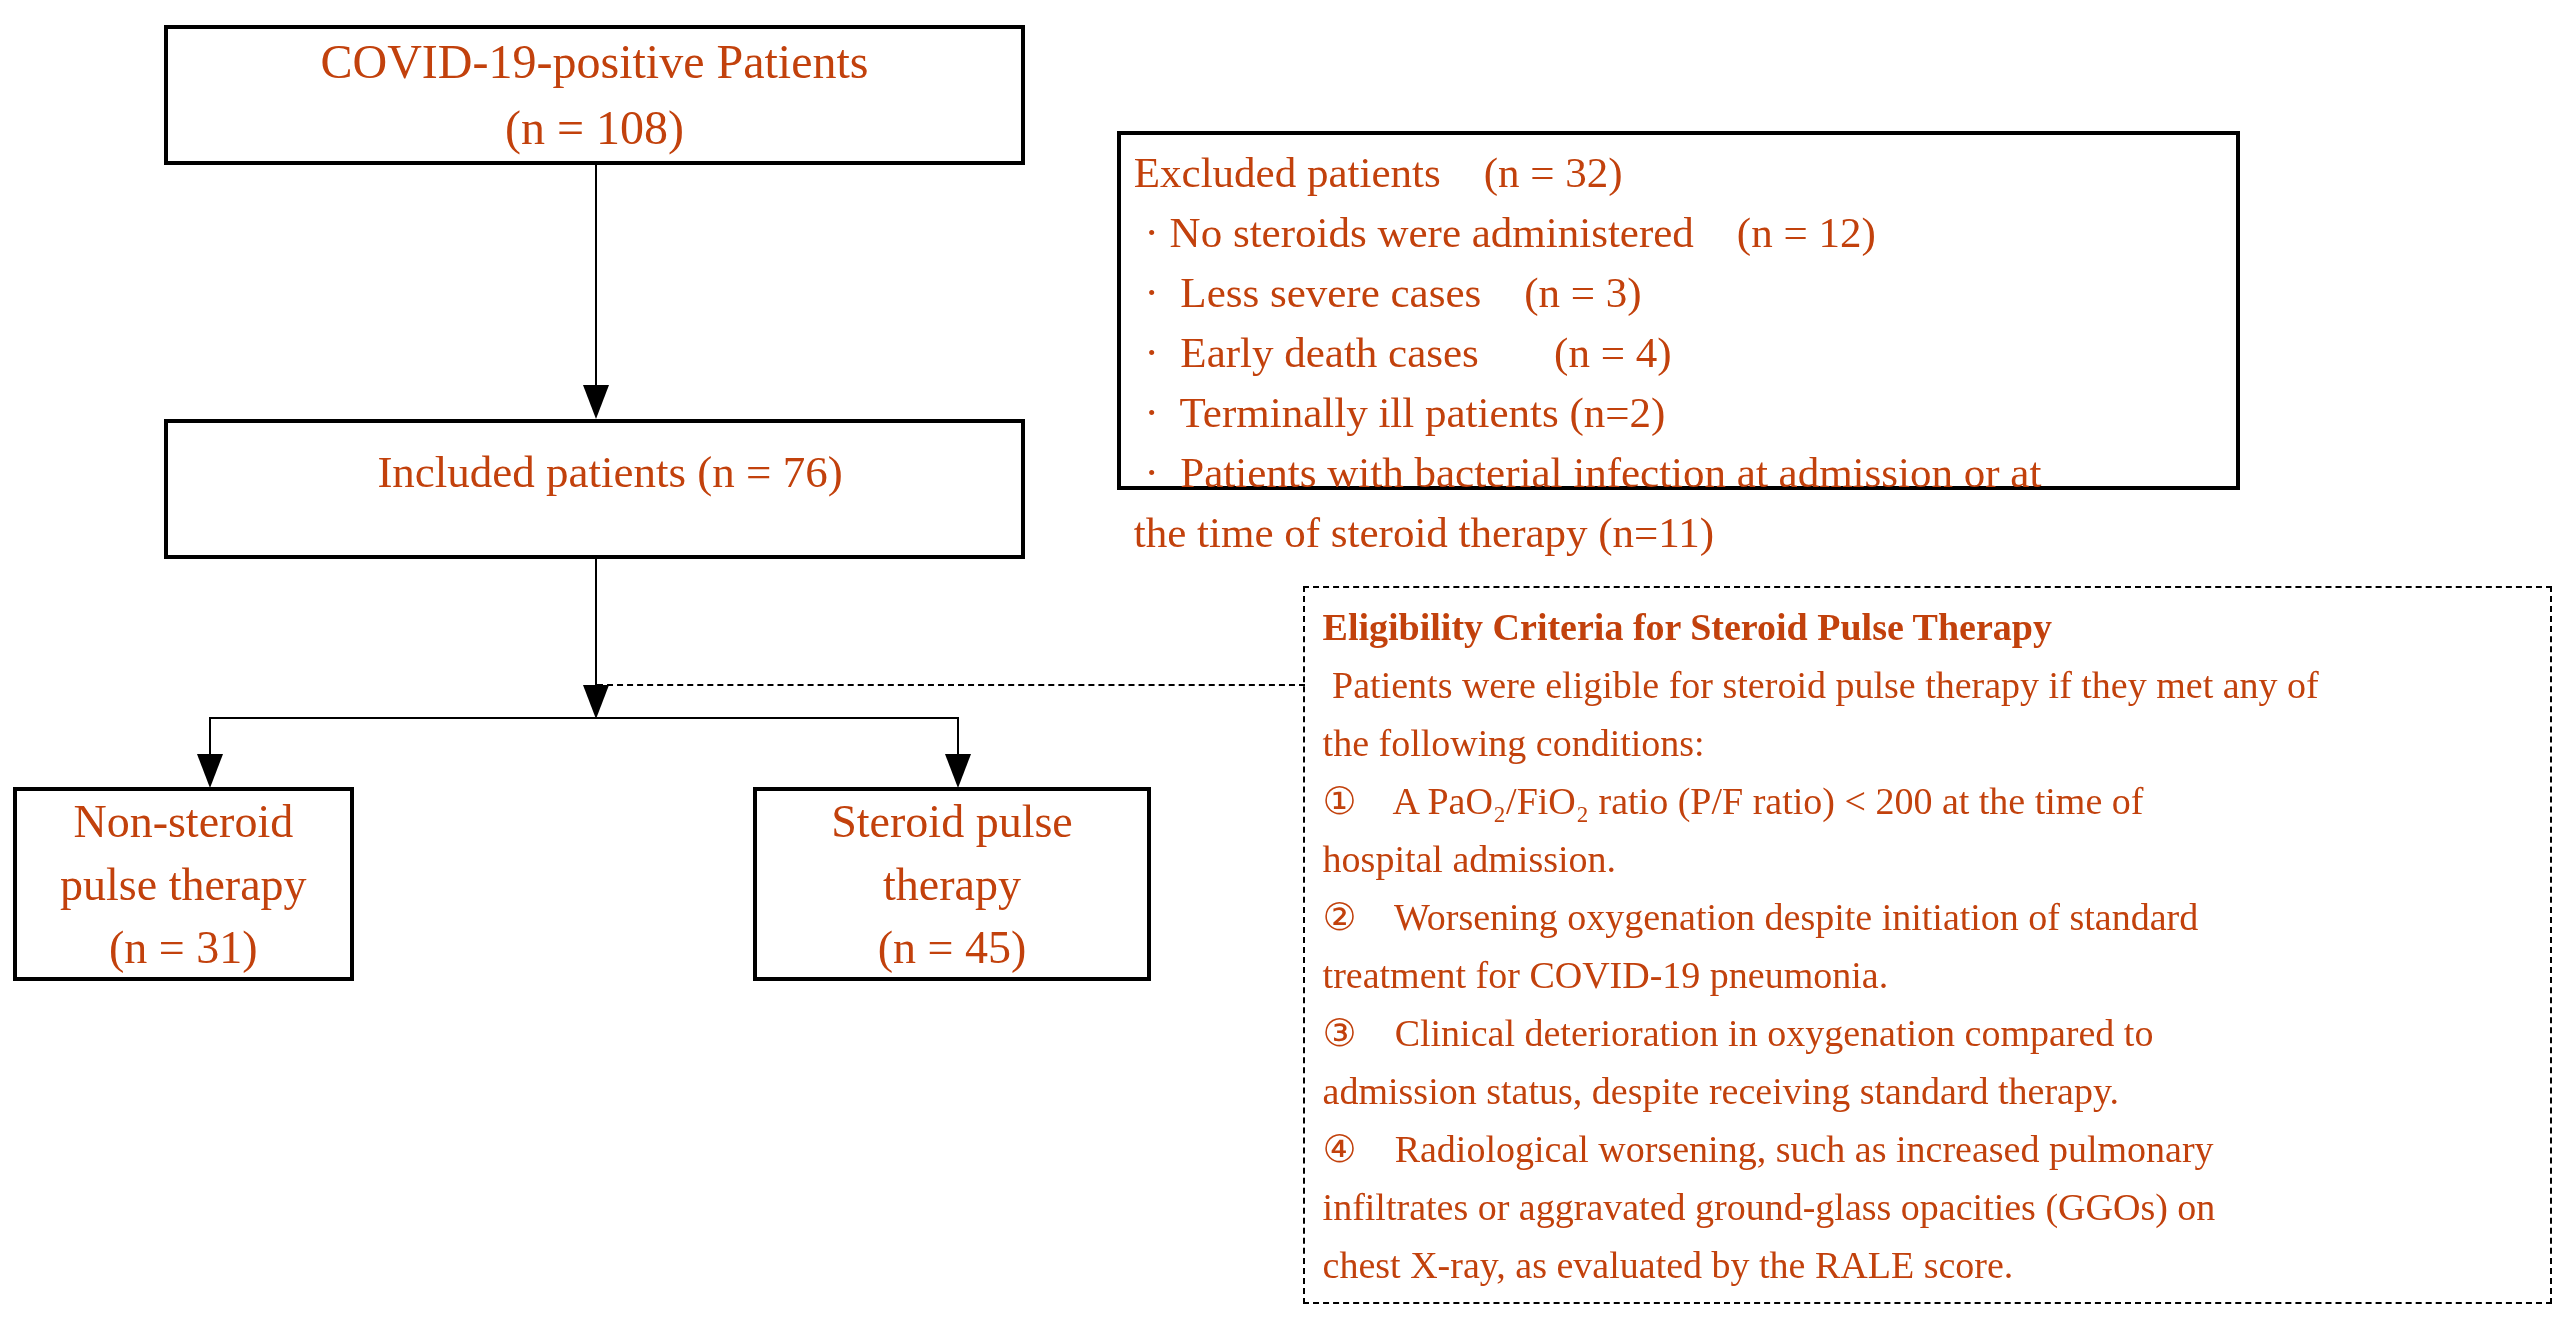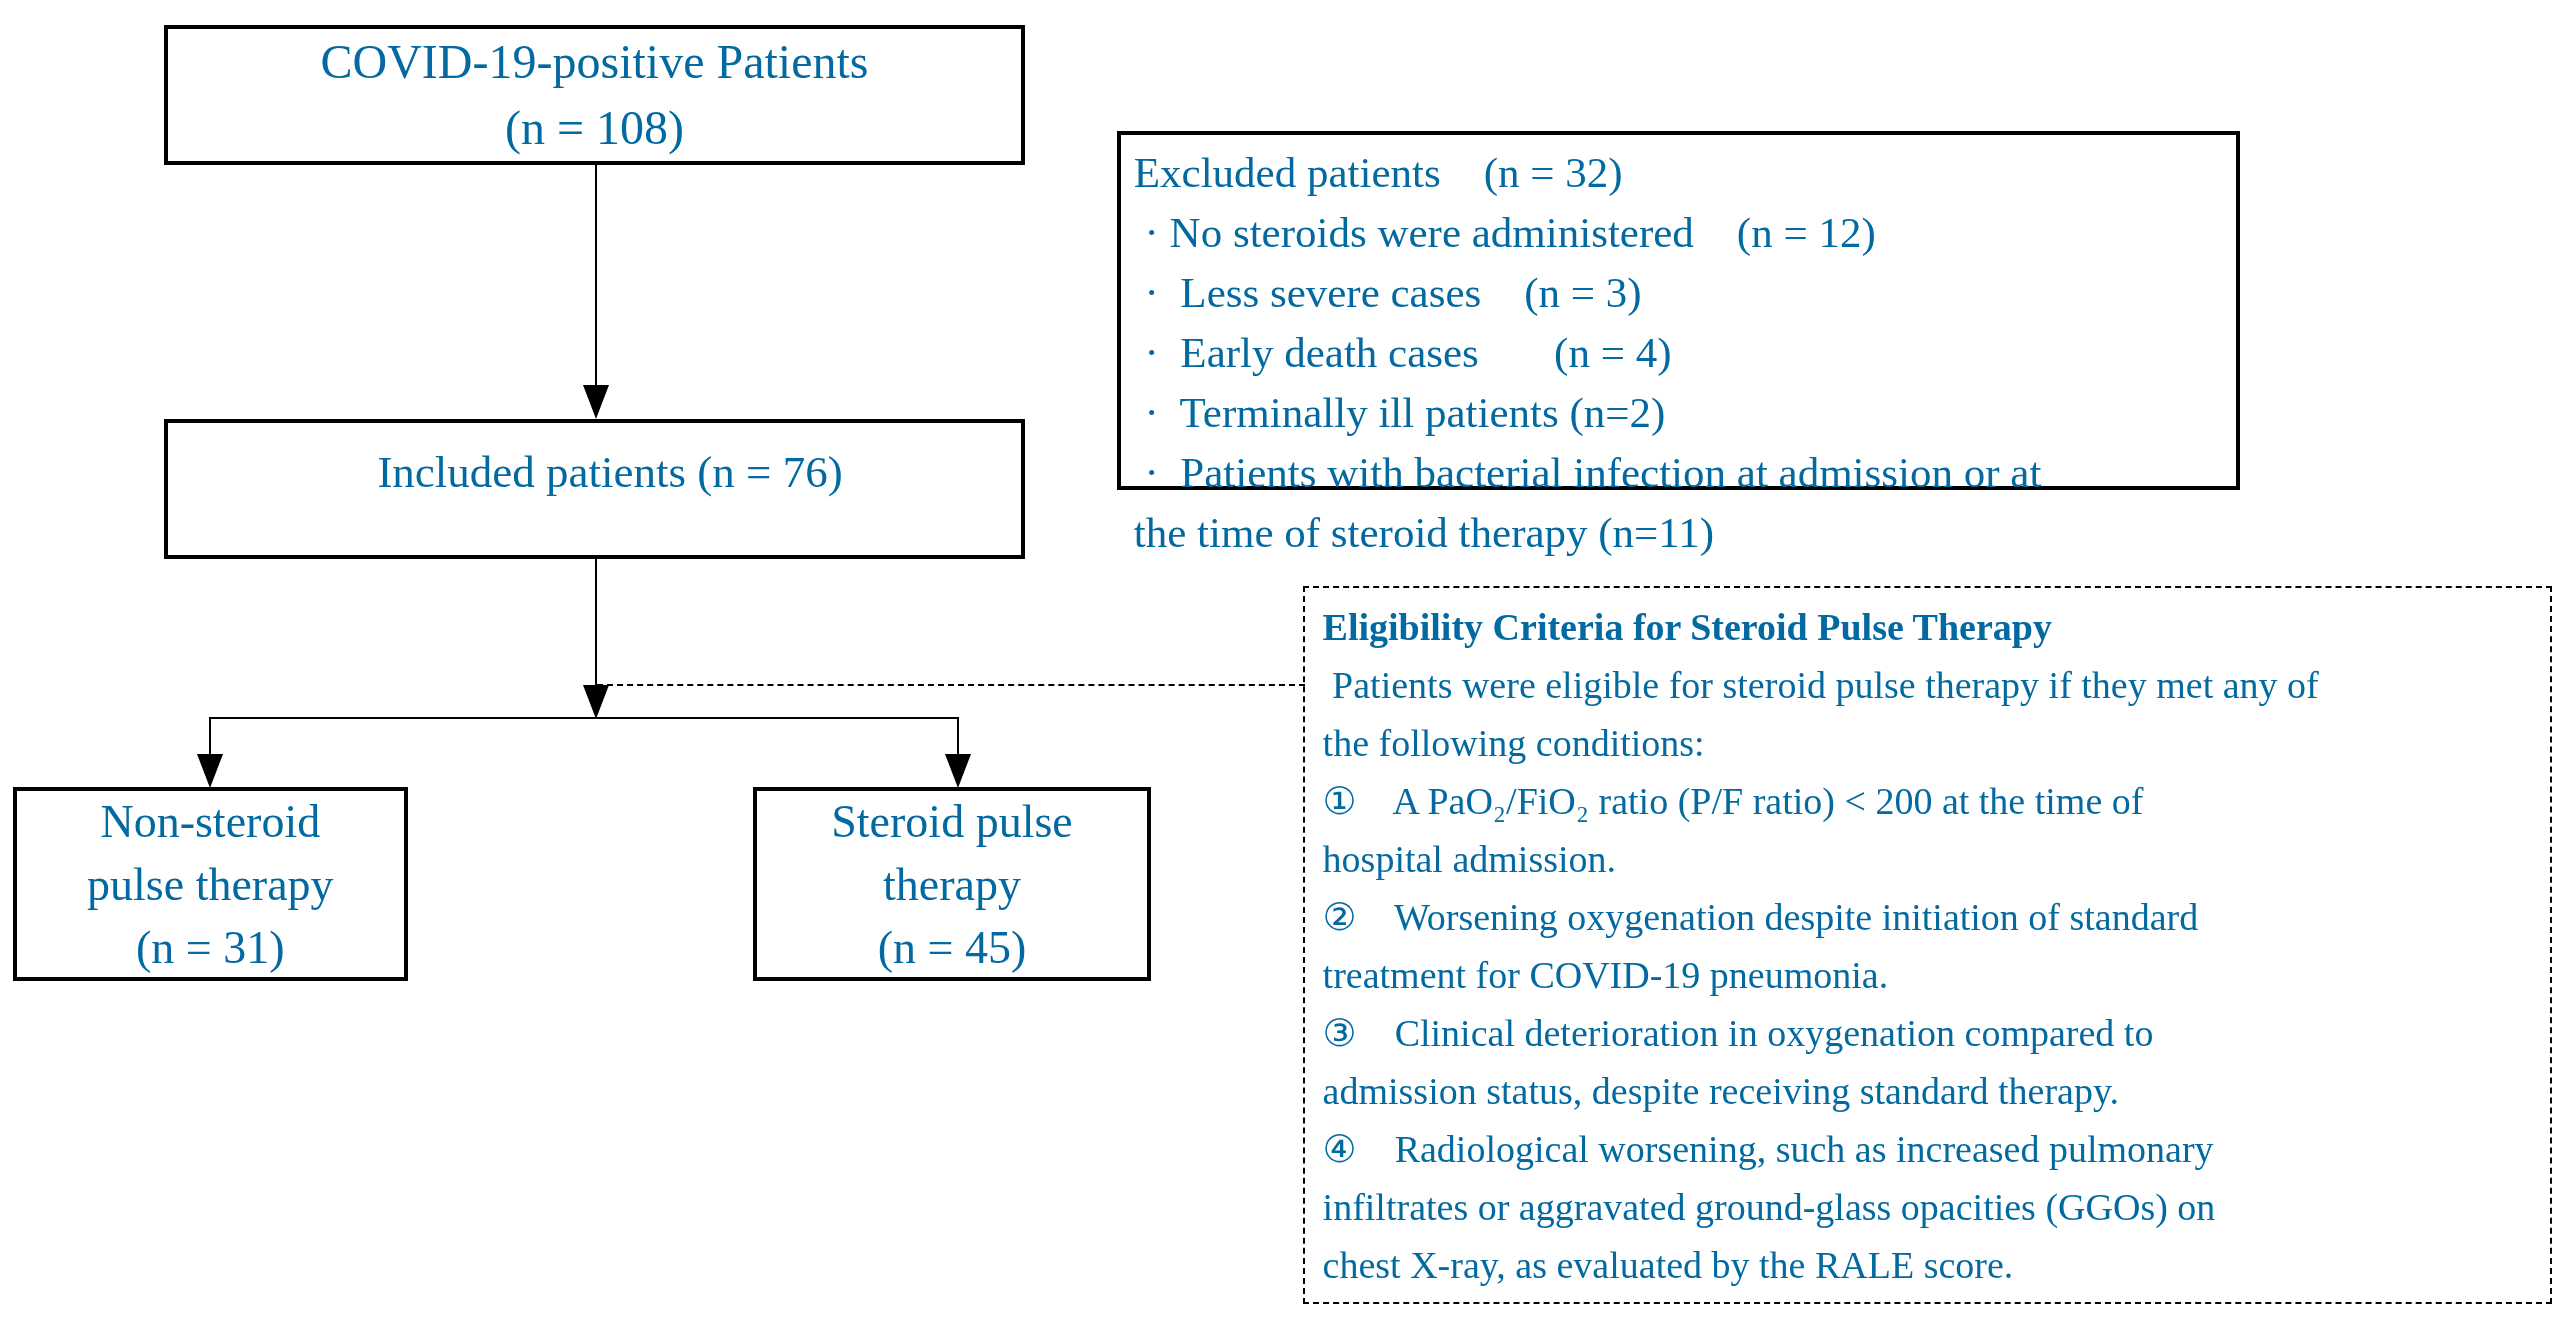--- a/index.html
+++ b/index.html
@@ -1,21 +1,21 @@
 <!DOCTYPE html>
 <html style="font-size:12.8px"><head>
 <meta charset="utf-8">
 <style>
   html, body { margin: 0; padding: 0; background: #ffffff; }
   #canvas {
     position: relative;
     width: 2576px;
     height: 1323px;
     background: #ffffff;
-    color: #0369a1;
+    color: #c2410c;
     font-family: "Liberation Serif", "DejaVu Serif", serif;
     overflow: hidden;
   }
   .box {
     position: absolute;
     background: #ffffff;
     border: 4px solid #000000;
     box-sizing: border-box;
   }
   .centered {
@@ -37,21 +37,21 @@
     font-size: 45px; line-height: 62px;
     padding-bottom: 34px;
     padding-left: 31px;
   }
   #box-excluded {
     left: 1117px; top: 131px; width: 1123px; height: 359px;
     font-size: 43px; line-height: 60px;
     padding: 8px 12.8px;
   }
   #box-nonsteroid {
-    left: 12.8px; top: 787px; width: 395px; height: 194px;
+    left: 12.8px; top: 787px; width: 341px; height: 194px;
     font-size: 46px; line-height: 63px;
   }
   #box-steroid {
     left: 753px; top: 787px; width: 398px; height: 194px;
     font-size: 46px; line-height: 63px;
   }
   #box-eligibility {
     left: 1303px; top: 586px; width: 1249px; height: 718px;
     border: 2.4px dashed #000000;
     font-size: 38px; line-height: 58px;

